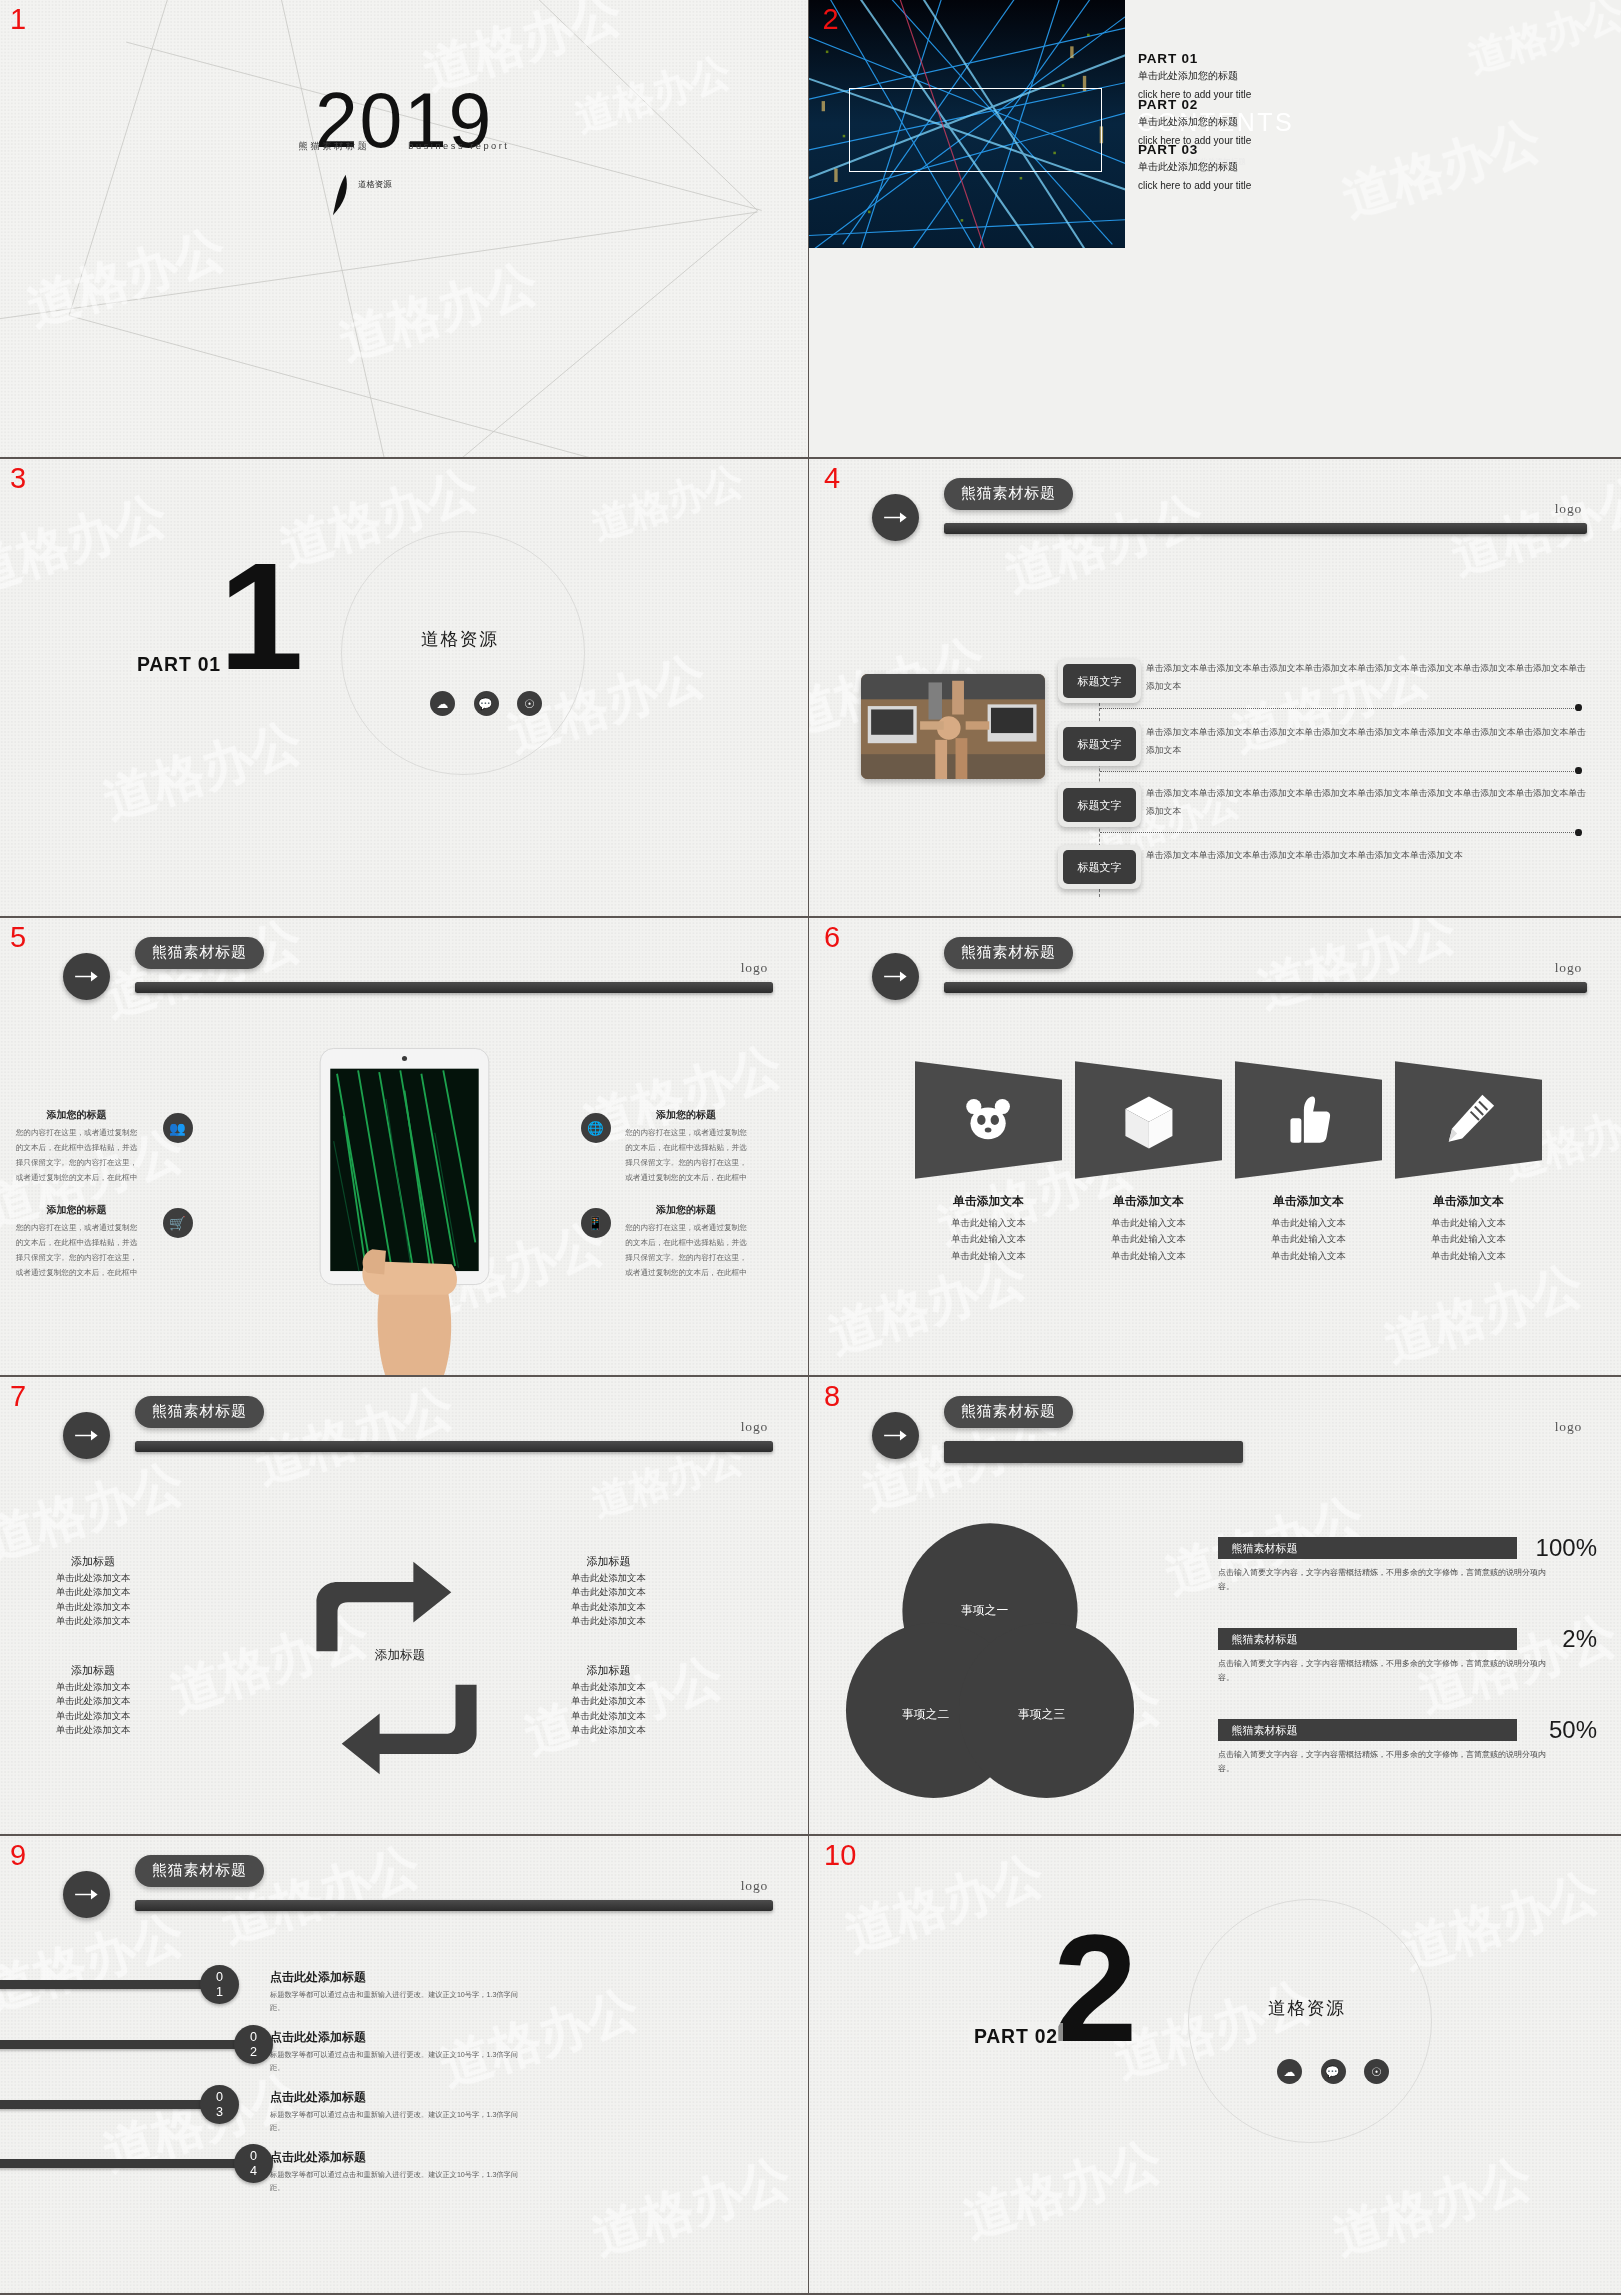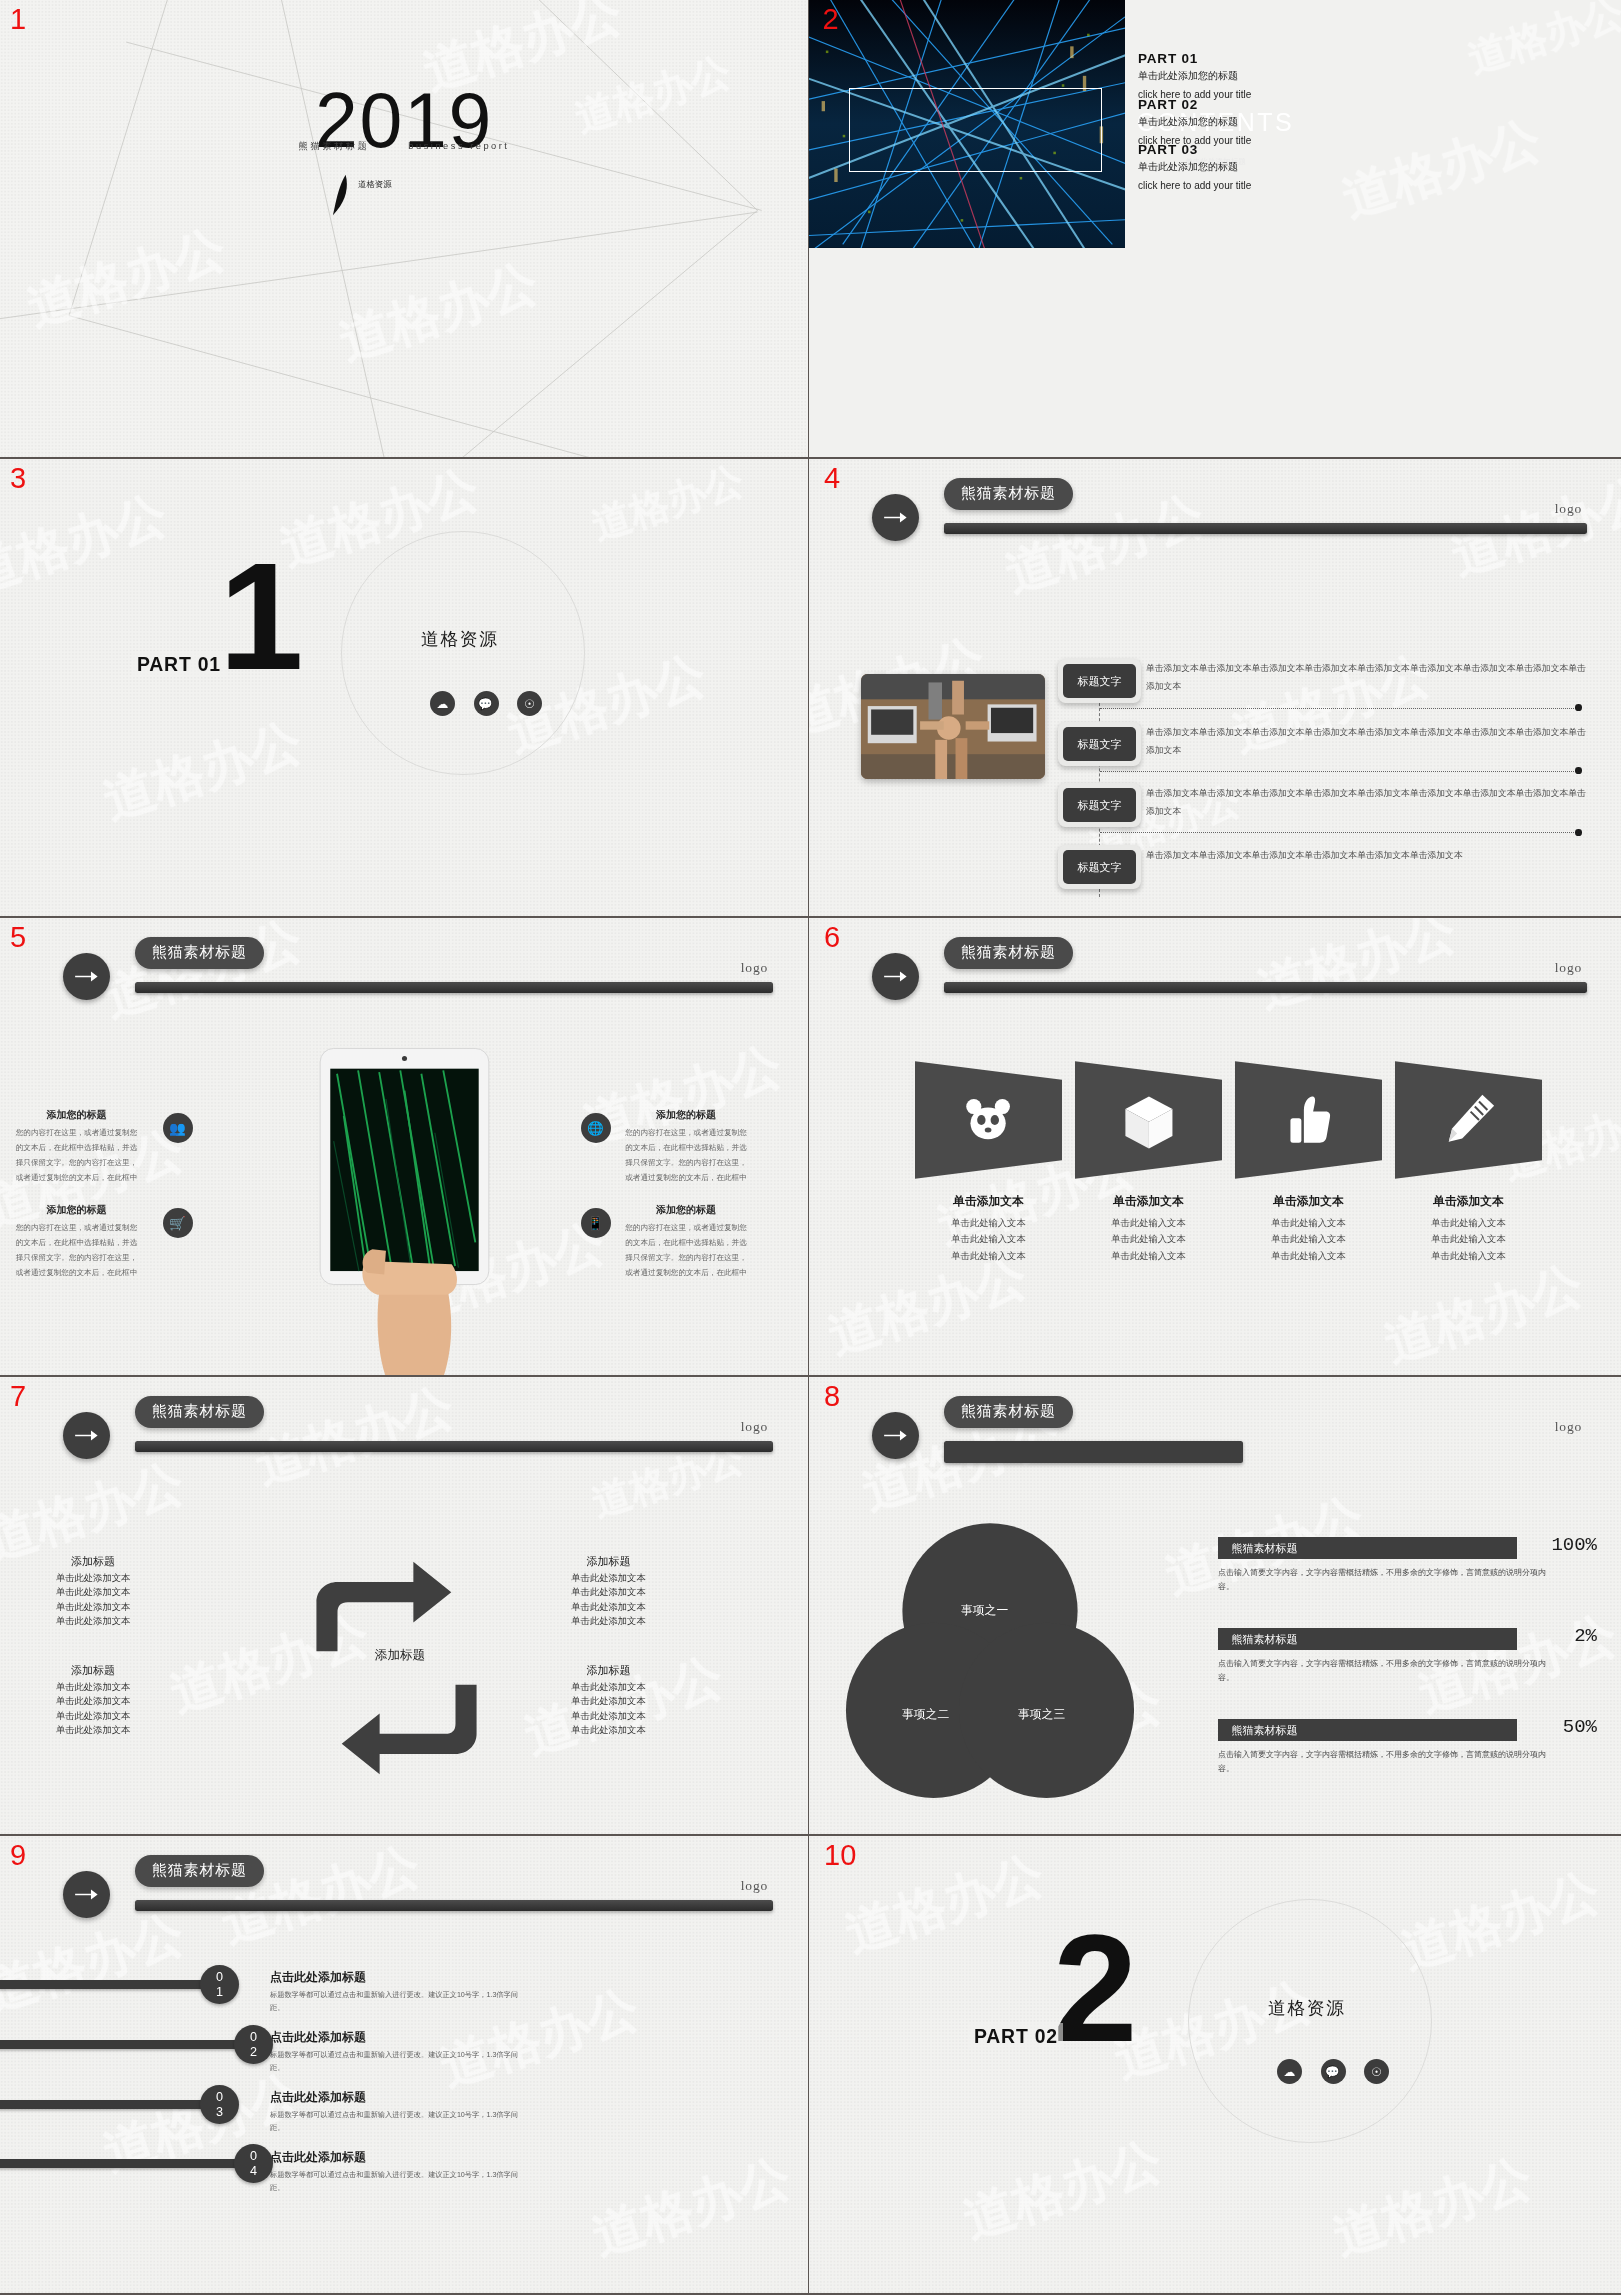--- a/index.html
+++ b/index.html
@@ -110,21 +110,21 @@
   .s7 .cyc { position:absolute; left:270px; top:173px; width:253px; height:236px; z-index:9; }
   .s7 .center { position:absolute; left:337px; top:270px; width:126px; text-align:center;
                 font-size:12.6px; color:#1a1a1a; z-index:12; font-family:"Liberation Serif",serif; }
 
   
   .s8 .venn { position:absolute; left:25px; top:143px; width:312px; height:278px; z-index:9; }
   .s8 .vlbl { position:absolute; color:#fff; font-size:11.8px; z-index:12; font-family:"Liberation Serif",serif; }
   .s8 .row { position:absolute; right:25px; width:379px; z-index:11; }
   .s8 .bar { height:22px; background:#3e3e3e; color:#fff; font-size:11px;
              display:flex; align-items:center; padding-left:13.5px; width:299px; }
-  .s8 .pct { position:absolute; right:0; top:-3.4px; font-size:19px; color:#1b1b1b; font-family:Liberation Mono, monospace; }
+  .s8 .pct { position:absolute; right:0; top:-3.4px; font-size:24px; color:#1b1b1b; font-family:Liberation Sans, sans-serif; }
   .s8 .desc { font-size:8px; color:#4a4a4a; line-height:1.8; margin-top:6.7px; width:329px; }
 
   
   .s9 .rail { position:absolute; left:-34px; height:9.3px; background:#3a3a3a; border-radius:5px; z-index:9;
               box-shadow:0 1.7px 2.5px rgba(0,0,0,.25); }
   .s9 .knob { position:absolute; width:39px; height:39px; border-radius:50%; background:#3b3b3b; color:#fff;
               display:flex; flex-direction:column; align-items:center; justify-content:center;
               font-size:12.6px; line-height:1.15; z-index:12; box-shadow:0 1.7px 3.4px rgba(0,0,0,.3); }
   .s9 .txt { position:absolute; left:270px; width:253px; z-index:11; }
   .s9 .txt h4 { font-size:12px; color:#1f1f1f; margin-bottom:3.4px; }

